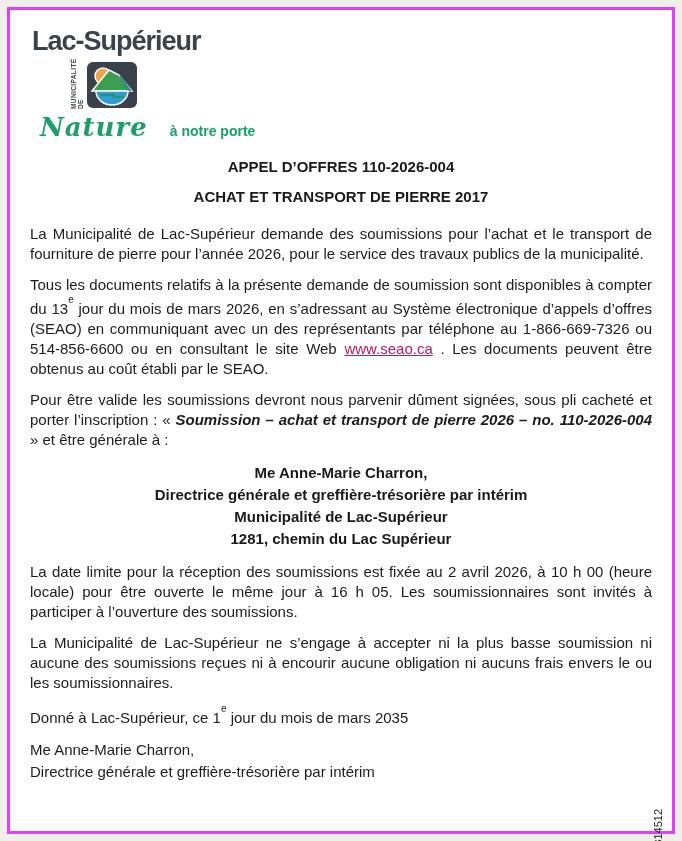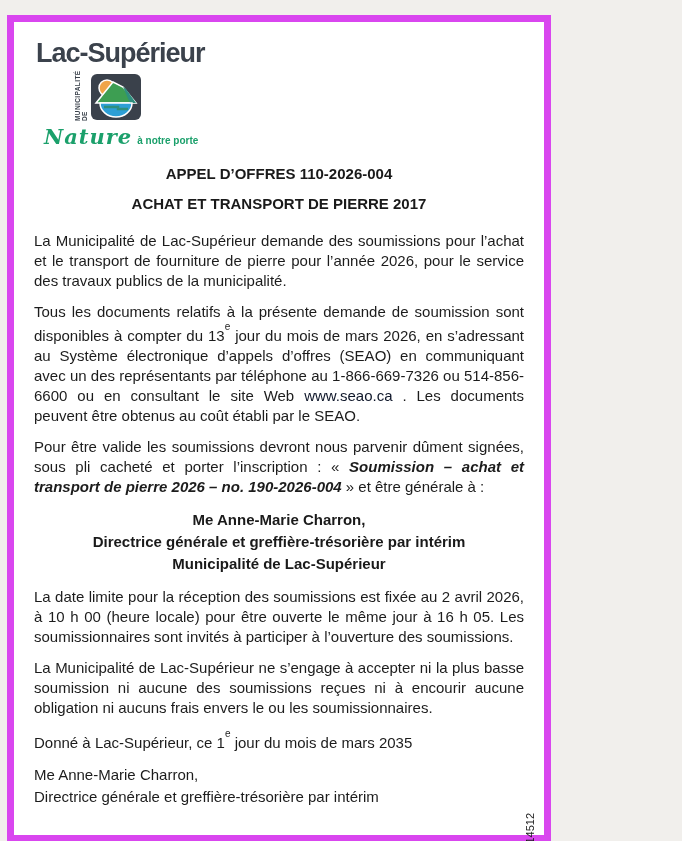--- a/index.html
+++ b/index.html
@@ -4,25 +4,25 @@
 <style>
   html, body { margin:0; padding:0; }
   body {
     width:682px; height:841px;
     background:#f1efec;
     font-family:"Liberation Sans", sans-serif;
     position:relative;
     -webkit-font-smoothing:antialiased;
   }
   .page {
-    position:absolute; left:7px; top:15px;
-    width:544px; height:827px;
+    position:absolute; left:7px; top:7px;
+    width:668px; height:827px;
     box-sizing:border-box;
     background:#ffffff;
-    border:7px solid #d946ef;
+    border:3px solid #d946ef;
   }
   .content {
     position:relative;
     padding:12px 20px 0 20px;
     height:100%;
     box-sizing:border-box;
   }
 
   
   .logo-block { margin:4px 0 10px 2px; }
@@ -34,34 +34,34 @@
   .muni-vertical {
     writing-mode:vertical-rl; transform:rotate(180deg);
     font-size:6.5px; font-weight:bold; letter-spacing:0.4px;
     color:#3b424c; height:46px; line-height:7px;
     margin-right:2px;
   }
   .logo-icon { width:52px; height:48px; display:block; }
   .tagline { margin:3px 0 0 8px; color:#1ba06b; }
   .tagline .script {
     font-family:"DejaVu Serif", serif; font-style:italic; font-weight:bold;
-    font-size:21px; letter-spacing:1px;
+    font-size:26px; letter-spacing:1px;
   }
-  .tagline .rest { font-size:10px; font-weight:bold; margin-left:5px; }
+  .tagline .rest { font-size:14px; font-weight:bold; margin-left:22px; }
 
   
   .title { text-align:center; font-weight:bold; font-size:15px; line-height:30px; color:#1a1a1a; margin:10px 0 12px 0; }
 
   
   .para {
     font-size:15px; line-height:20px; color:#1c1c1c;
     text-align:justify; margin:0 0 11px 0;
   }
   sup.e { font-size:10px; position:relative; top:-5px; }
-  a.seao { color:#0f172a; cursor:pointer; }
+  a.seao { color:#be185d; text-decoration:underline; cursor:pointer; }
   .bold-italic { font-weight:bold; font-style:italic; }
 
   .address { text-align:center; font-weight:bold; font-size:15px; line-height:22px; color:#1a1a1a; margin:12px 0 12px 0; }
 
   .sig { font-size:15px; line-height:22px; color:#1c1c1c; margin:0; }
 
   
   .print-code {
     position:absolute; right:8px; bottom:22px;
     transform:rotate(-90deg); transform-origin:bottom right;
@@ -94,26 +94,27 @@
 
     <div class="title">
       <div>APPEL D’OFFRES 110-2026-004</div>
       <div>ACHAT ET TRANSPORT DE PIERRE 2017</div>
     </div>
 
     <p class="para">La Municipalité de Lac-Supérieur demande des soumissions pour l’achat et le transport de fourniture de pierre pour l’année 2026, pour le service des travaux publics de la municipalité.</p>
 
     <p class="para"><span>Tous les documents relatifs à la présente demande de soumission sont disponibles à compter du 13</span><sup class="e">e</sup><span> jour du mois de mars 2026, en s’adressant au Système électronique d’appels d’offres (SEAO) en communiquant avec un des représentants par téléphone au 1-866-669-7326 ou 514-856-6600 ou en consultant le site Web </span><a class="seao">www.seao.ca</a><span> . Les documents peuvent être obtenus au coût établi par le SEAO.</span></p>
 
-    <p class="para"><span>Pour être valide les soumissions devront nous parvenir dûment signées, sous pli cacheté et porter l’inscription : « </span><span class="bold-italic">Soumission – achat et transport de pierre 2026 – no. 190-2026-004</span><span> » et être générale à :</span></p>
+    <p class="para"><span>Pour être valide les soumissions devront nous parvenir dûment signées, sous pli cacheté et porter l’inscription : « </span><span class="bold-italic">Soumission – achat et transport de pierre 2026 – no. 110-2026-004</span><span> » et être générale à :</span></p>
 
     <div class="address">
       <div>Me Anne-Marie Charron,</div>
       <div>Directrice générale et greffière-trésorière par intérim</div>
       <div>Municipalité de Lac-Supérieur</div>
+      <div>1281, chemin du Lac Supérieur</div>
     </div>
 
     <p class="para">La date limite pour la réception des soumissions est fixée au 2 avril 2026, à 10 h 00 (heure locale) pour être ouverte le même jour à 16 h 05. Les soumissionnaires sont invités à participer à l’ouverture des soumissions.</p>
 
     <p class="para">La Municipalité de Lac-Supérieur ne s’engage à accepter ni la plus basse soumission ni aucune des soumissions reçues ni à encourir aucune obligation ni aucuns frais envers le ou les soumissionnaires.</p>
 
     <p class="para"><span>Donné à Lac-Supérieur, ce 1</span><sup class="e">e</sup><span> jour du mois de mars 2035</span></p>
 
     <p class="sig">Me Anne-Marie Charron,</p>
     <p class="sig">Directrice générale et greffière-trésorière par intérim</p>

